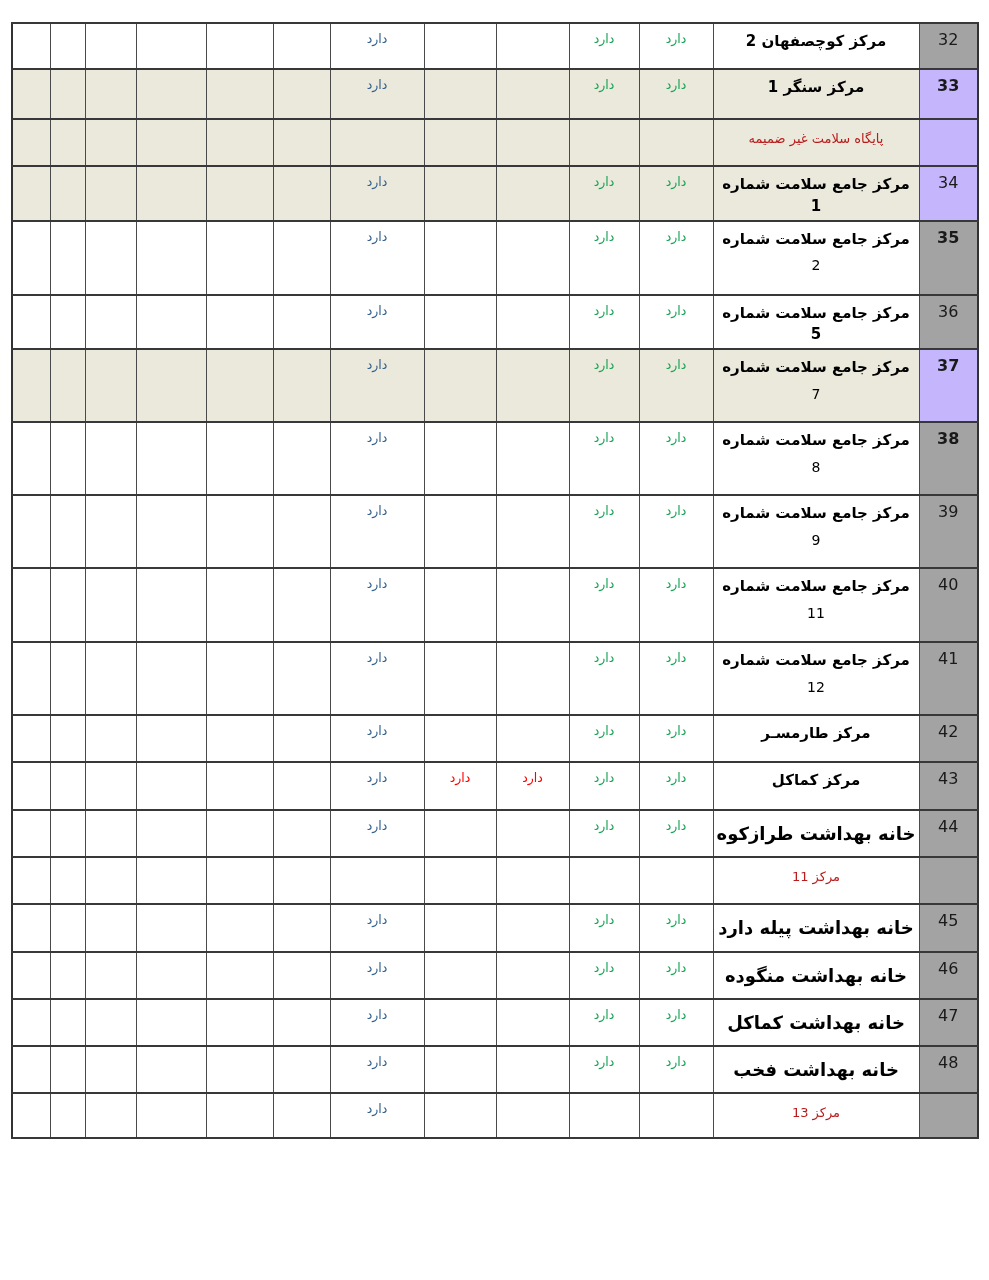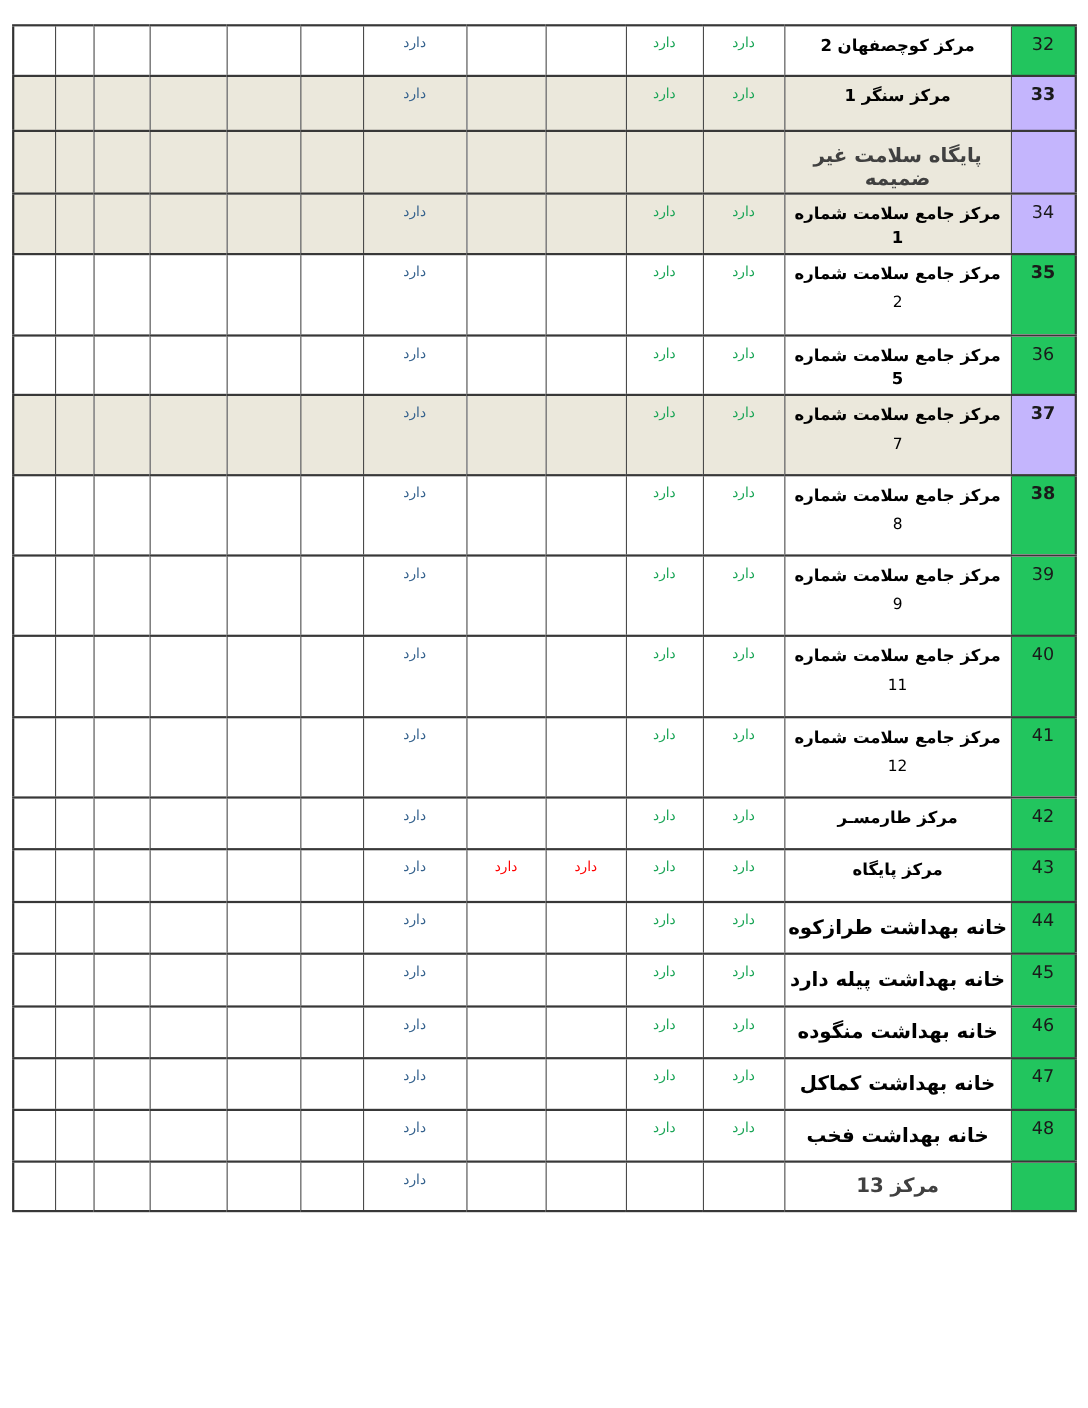--- a/index.html
+++ b/index.html
@@ -23,33 +23,33 @@
     border-bottom:2px solid #383838;
     padding:5px 2px 2px 2px;
     vertical-align:top;
     text-align:center;
     overflow:hidden;
     background:#ffffff;
   }
   table.facility{border:2px solid #323232;}
   tr.beige td{background:#ebe8dc;}
   tr.white td{background:#ffffff;}
-  tr.white td.num{background:#22c55e;}
+  tr.white td.num{background:#a3a3a3;}
   tr.beige td.num{background:#c4b5fd;}
   td.num{font-size:16px;color:#1a1a1a;padding-top:6px;}
   td.num.bold{font-weight:bold;}
   td.name{font-weight:bold;font-size:15px;color:#000;padding-top:7px;}
   .name-line1{font-weight:bold;font-size:15px;line-height:1.45;text-align:center;}
   .name-line1.small{font-size:18px;padding-top:3px;}
   .name-line2{font-weight:normal;font-size:14px;margin-top:7px;}
   td.val{font-weight:normal;font-size:12.5px;padding-top:7px;letter-spacing:0.5px;}
   td.val.blue{color:#33608c;}
   td.val.green{color:#18a455;}
   td.val.red{color:#fe0000;}
-  .section-label{color:#404040;font-weight:bold;font-size:18px;padding-top:4px;display:block;}
+  .section-label{color:#b91c1c;font-weight:normal;font-size:13px;padding-top:4px;display:block;}
 </style>
 </head>
 <body>
 
 <div class="page">
   <table class="facility">
     <colgroup>
         <col style="width: 59px;">
         <col style="width: 206px;">
         <col style="width: 74px;">
@@ -271,21 +271,21 @@
           <td class="empty"></td>
           <td class="empty"></td>
           <td class="empty"></td>
           <td class="empty"></td>
           <td class="empty"></td>
           <td class="empty"></td>
         </tr>
         <tr class="white" style="height: 48px;">
           <td class="num">43</td>
           <td class="name">
-            <div class="name-line1">مرکز پایگاه</div>
+            <div class="name-line1">مرکز کماکل</div>
           </td>
           <td class="val green">دارد</td>
           <td class="val green">دارد</td>
           <td class="val red">دارد</td>
           <td class="val red">دارد</td>
           <td class="val blue">دارد</td>
           <td class="empty"></td>
           <td class="empty"></td>
           <td class="empty"></td>
           <td class="empty"></td>
@@ -295,20 +295,37 @@
         <tr class="white" style="height: 47px;">
           <td class="num">44</td>
           <td class="name">
             <div class="name-line1 small">خانه بهداشت طرازکوه</div>
           </td>
           <td class="val green">دارد</td>
           <td class="val green">دارد</td>
           <td class="empty"></td>
           <td class="empty"></td>
           <td class="val blue">دارد</td>
+          <td class="empty"></td>
+          <td class="empty"></td>
+          <td class="empty"></td>
+          <td class="empty"></td>
+          <td class="empty"></td>
+          <td class="empty"></td>
+        </tr>
+        <tr class="white" style="height: 47px;">
+          <td class="num"></td>
+          <td class="name">
+            <span class="section-label">مرکز 11</span>
+          </td>
+          <td class="empty"></td>
+          <td class="empty"></td>
+          <td class="empty"></td>
+          <td class="empty"></td>
+          <td class="empty"></td>
           <td class="empty"></td>
           <td class="empty"></td>
           <td class="empty"></td>
           <td class="empty"></td>
           <td class="empty"></td>
           <td class="empty"></td>
         </tr>
         <tr class="white" style="height: 48px;">
           <td class="num">45</td>
           <td class="name">

